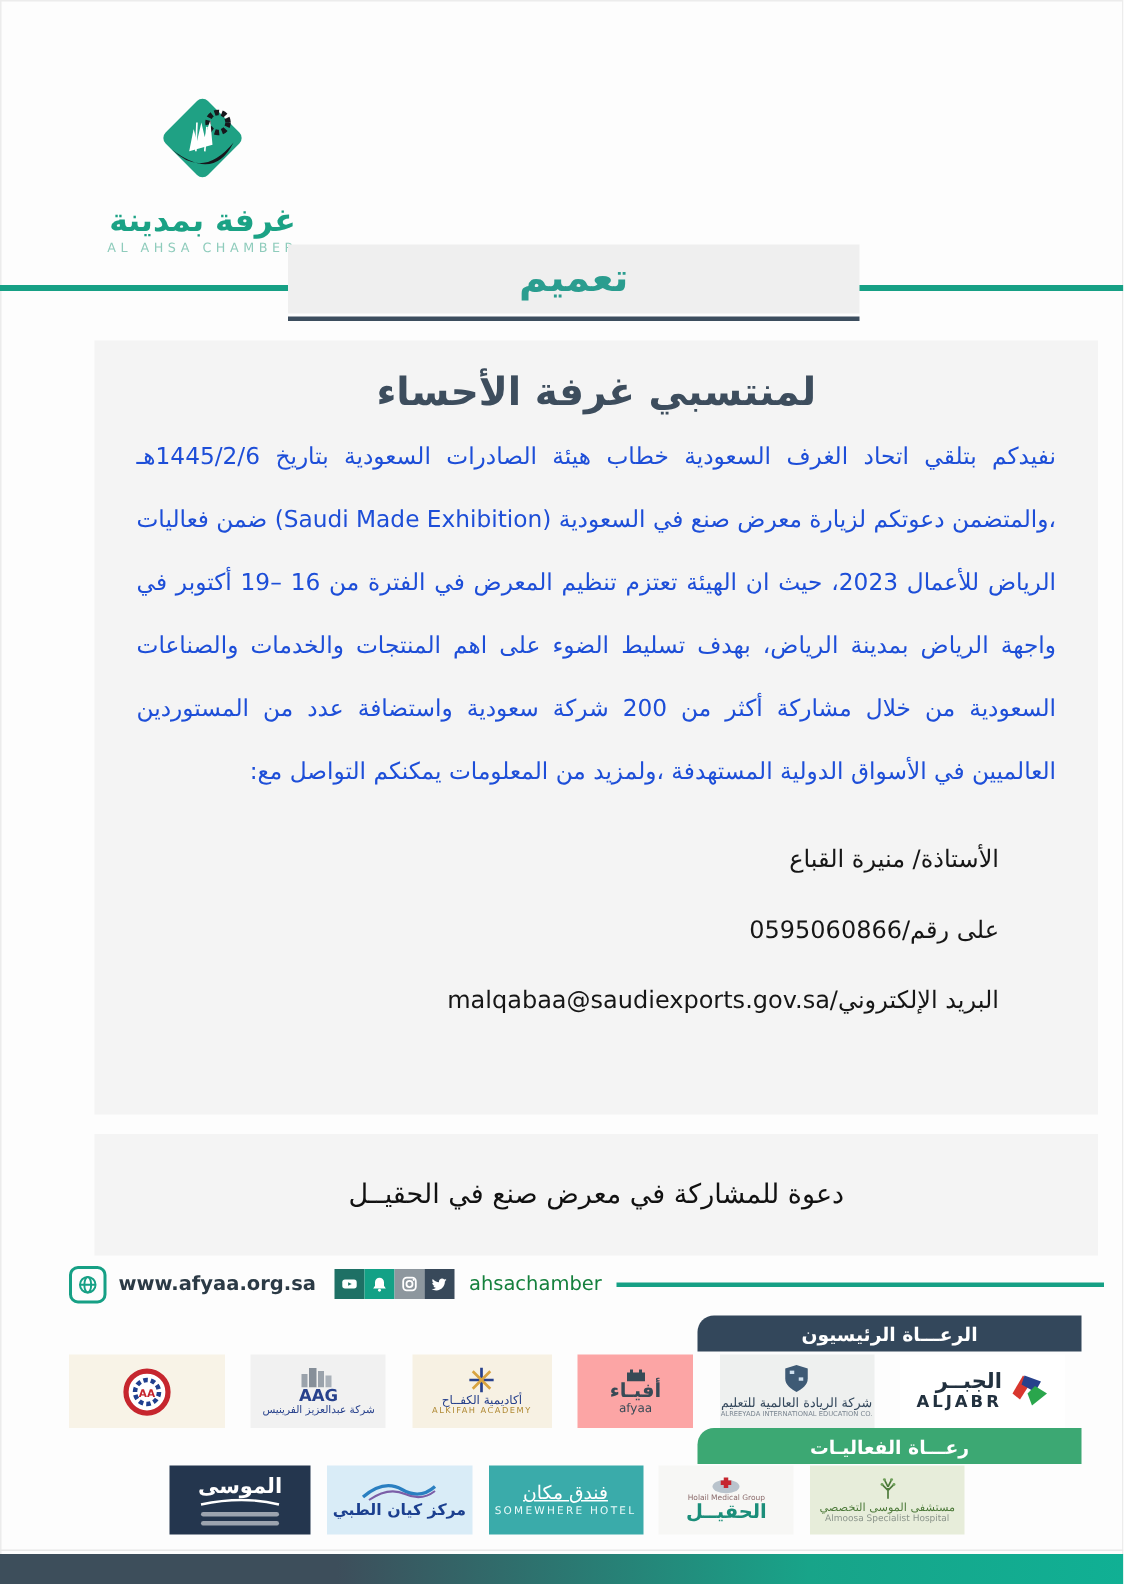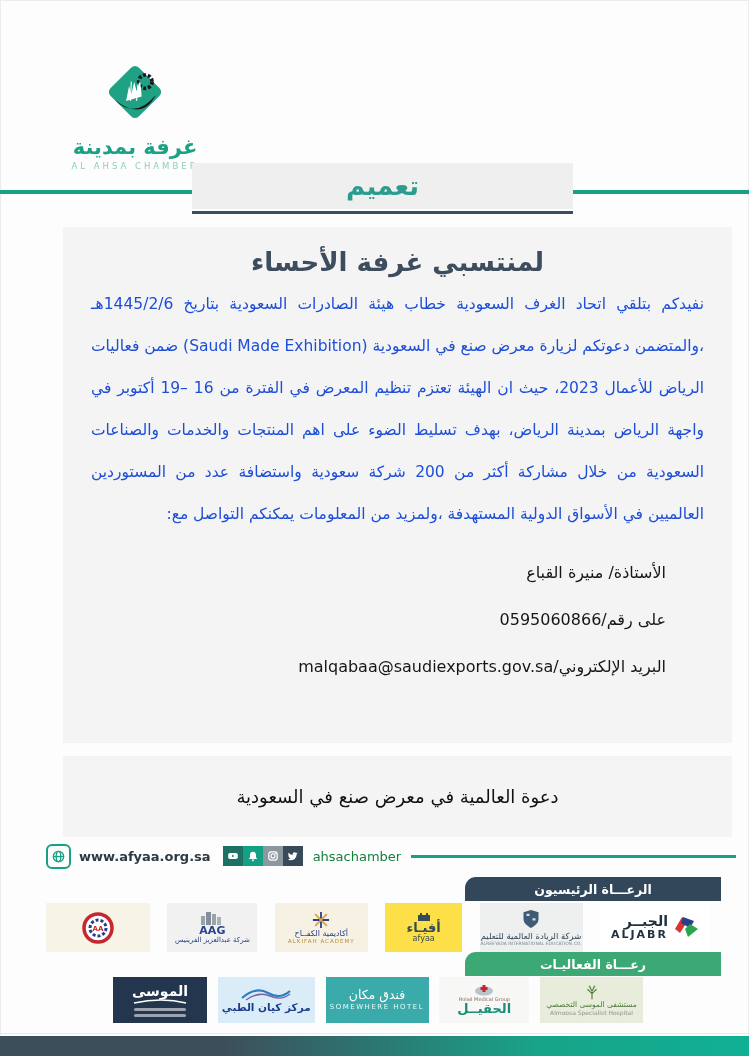--- a/index.html
+++ b/index.html
@@ -38,41 +38,41 @@
   
   .sbar{position:absolute;height:24px;width:256px;left:465px;display:flex;align-items:center;
         justify-content:center;color:#fff;font-size:12.5px;font-weight:bold;border-radius:11px 0 0 0;direction:rtl;}
   .sbar.navy{top:877px;background:#33475b;}
   .sbar.green{top:952px;background:#3ca873;}
   .lrow{position:absolute;display:flex;justify-content:space-between;}
   .lrow.main{left:46px;top:903px;width:664px;height:49px;}
   .lrow.events{left:113px;top:977px;width:530px;height:46px;}
   .lbox{display:flex;flex-direction:column;align-items:center;justify-content:center;overflow:hidden;}
   .b0{width:104px;background:#f8f3e7;}.b1{width:90px;background:#f1f1f1;}
-  .b2{width:93px;background:#f7f1e3;}.b3{width:77px;background:#fde047;}
+  .b2{width:93px;background:#f7f1e3;}.b3{width:77px;background:#fca5a5;}
   .b4{width:103px;background:#eef0ef;}.b5{width:110px;background:#ffffff;}
   .e0{width:94px;background:#24364e;}.e1{width:97px;background:#d9ecf7;}
   .e2{width:103px;background:#3aabaa;}.e3{width:90px;background:#f7f7f5;}
   .e4{width:103px;background:#e7edda;}
   .t-aag-en{color:#27418c;font-size:11px;font-weight:bold;line-height:11px;}
   .t-aag-ar{color:#27418c;font-size:7px;direction:rtl;line-height:9px;}
   .t-kifah-ar{color:#27418c;font-size:8px;direction:rtl;line-height:9px;}
   .t-kifah-en{color:#b08a35;font-size:5.5px;letter-spacing:1px;line-height:7px;}
   .t-afyaa-ar{color:#374a56;font-size:13px;font-weight:bold;line-height:13px;direction:rtl;}
   .t-afyaa-en{color:#374a56;font-size:8px;line-height:10px;}
   .t-reyada-ar{color:#33475b;font-size:8.5px;direction:rtl;line-height:10px;margin-top:2px;}
   .t-reyada-en{color:#7c8792;font-size:4.5px;line-height:6px;}
   .jabr{flex-direction:row;gap:5px;text-align:center;}
   .jabr-txt{display:flex;flex-direction:column;align-items:flex-end;}
   .t-jabr-ar{color:#22313f;font-size:14px;font-weight:bold;line-height:14px;direction:rtl;}
   .t-jabr-en{color:#22313f;font-size:11px;font-weight:bold;letter-spacing:2px;line-height:13px;}
   .t-mousa{color:#fff;font-size:14px;font-weight:bold;direction:rtl;line-height:15px;}
   .microline{width:52px;height:3px;background:rgba(255,255,255,.55);border-radius:2px;margin-top:3px;}
   .t-kayan{color:#1b3f8f;font-size:10.5px;font-weight:bold;direction:rtl;line-height:12px;}
-  .t-hotel-ar{color:#fff;font-size:12.5px;direction:rtl;line-height:14px;}
+  .t-hotel-ar{color:#fff;font-size:12.5px;direction:rtl;line-height:14px;text-decoration:underline;}
   .t-hotel-en{color:#eafafa;font-size:7px;letter-spacing:1.5px;line-height:10px;}
   .t-holail-ar{color:#1b8e7a;font-size:13px;font-weight:bold;direction:rtl;line-height:14px;}
   .t-holail-en{color:#8a6a6a;font-size:5px;line-height:6px;}
   .t-alm-ar{color:#4d7a3a;font-size:7.5px;direction:rtl;line-height:9px;}
   .t-alm-en{color:#8b958b;font-size:6px;line-height:8px;}
   
   .hairline{position:absolute;left:0;top:1033px;width:749px;height:1px;background:#e8e8e8;}
   .bottom-bar{position:absolute;left:0;top:1036px;width:749px;height:20px;
               background:linear-gradient(90deg,#3d4e5b 0%,#3d4e5b 30%,#18a489 72%,#10b094 100%);}
 </style>
@@ -101,21 +101,21 @@
 
   <main class="card">
     <h1>لمنتسبي غرفة الأحساء</h1>
     <p>نفيدكم بتلقي اتحاد الغرف السعودية خطاب هيئة الصادرات السعودية بتاريخ 1445/2/6هـ ،والمتضمن دعوتكم لزيارة معرض صنع في السعودية (Saudi Made Exhibition) ضمن فعاليات الرياض للأعمال 2023، حيث ان الهيئة تعتزم تنظيم المعرض في الفترة من 16 –19 أكتوبر في واجهة الرياض بمدينة الرياض، بهدف تسليط الضوء على اهم المنتجات والخدمات والصناعات السعودية من خلال مشاركة أكثر من 200 شركة سعودية واستضافة عدد من المستوردين العالميين في الأسواق الدولية المستهدفة ،ولمزيد من المعلومات يمكنكم التواصل مع:</p>
     <div class="contact">الأستاذة/ منيرة القباع</div>
     <div class="contact">على رقم/0595060866</div>
     <div class="contact">البريد الإلكتروني/malqabaa@saudiexports.gov.sa</div>
   </main>
 
   <div class="subject">
-    <span>دعوة العالمية في معرض صنع في السعودية</span>
+    <span>دعوة للمشاركة في معرض صنع في الحقيــل</span>
   </div>
 
   <div class="fbar">
     <span class="globe">
       <svg width="13" height="13" viewBox="0 0 20 20">
           <circle cx="10" cy="10" r="8" fill="none" stroke="#16a085" stroke-width="2"></circle>
           <ellipse cx="10" cy="10" rx="3.5" ry="8" fill="none" stroke="#16a085" stroke-width="2"></ellipse>
           <path d="M2 10 h16" stroke="#16a085" stroke-width="2"></path>
         </svg>
     </span>

